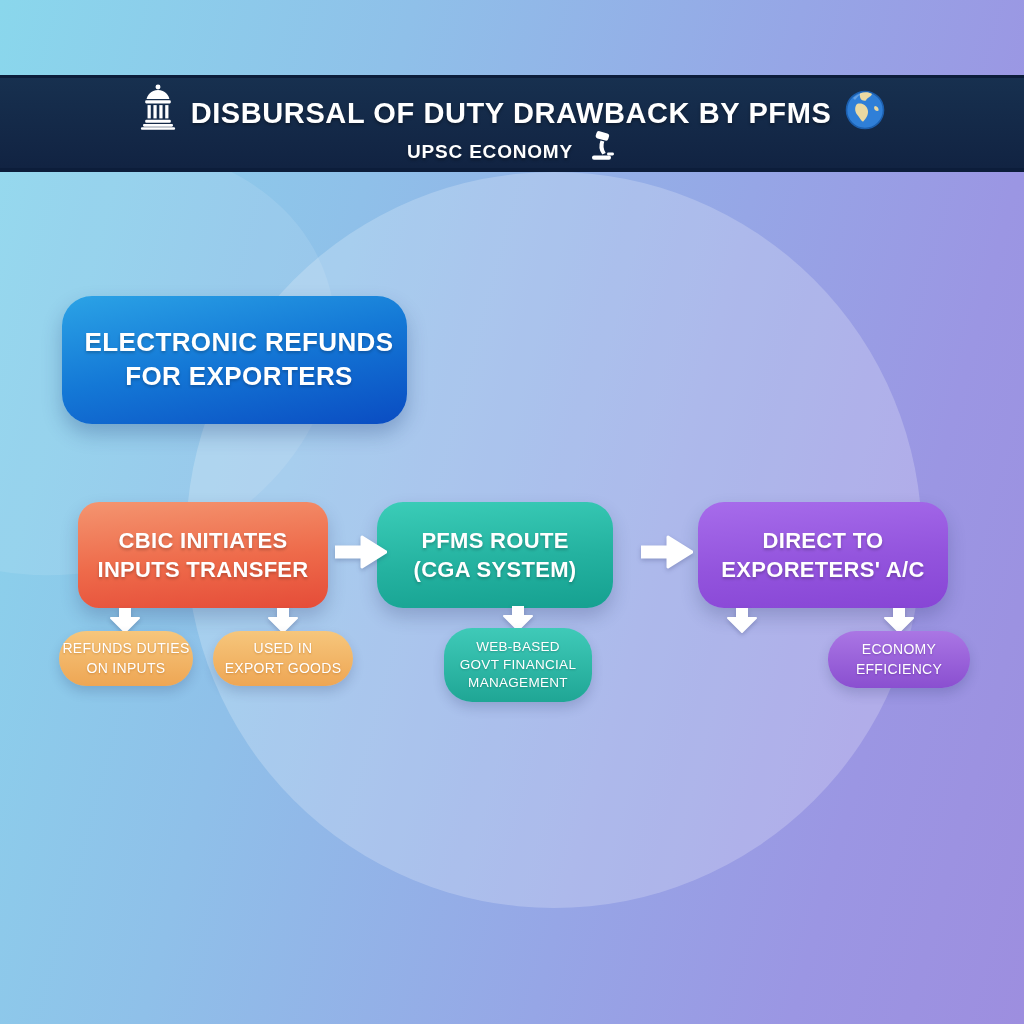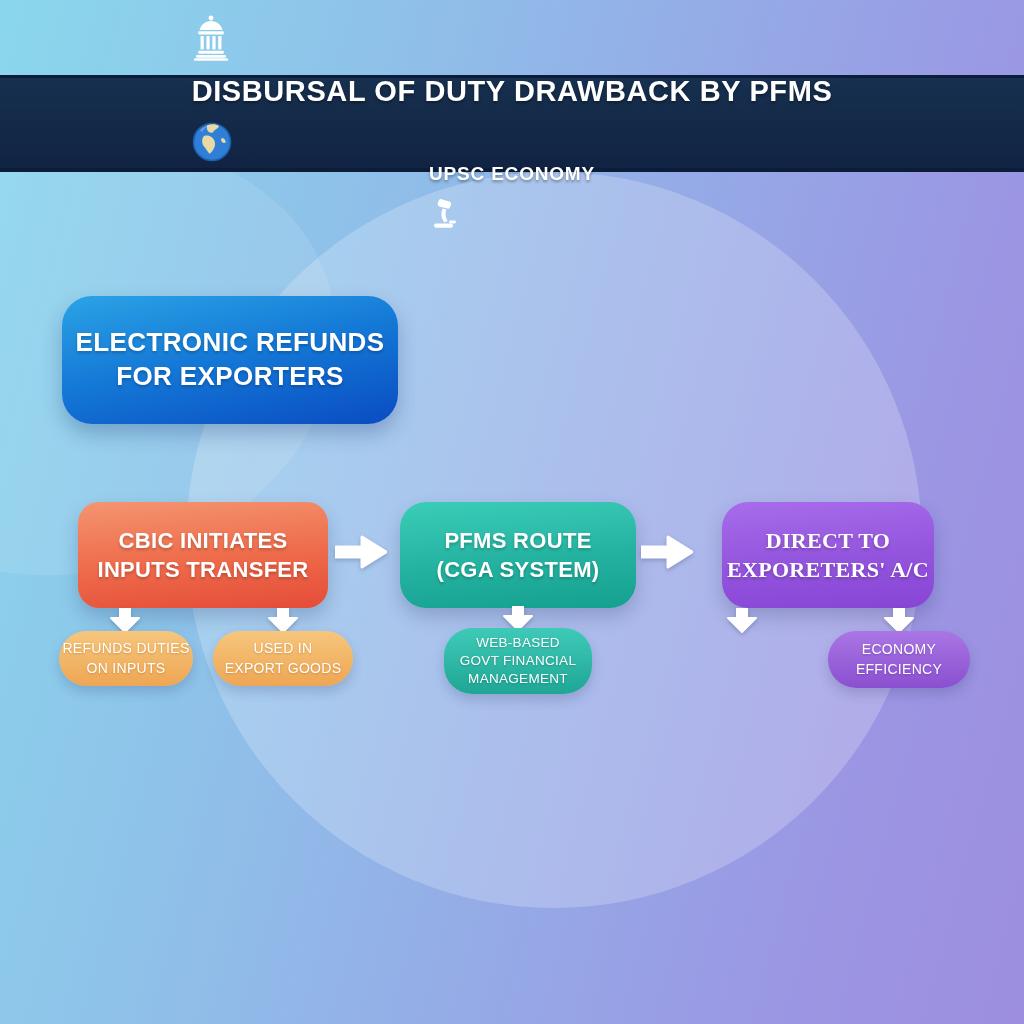--- a/index.html
+++ b/index.html
@@ -16,50 +16,50 @@
     position:absolute;left:-180px;top:150px;width:520px;height:420px;border-radius:50%;
     background:rgba(255,255,255,0.10);transform:rotate(-18deg);
   }
   
   .header{
     position:absolute;top:75px;left:0;width:1024px;height:97px;box-sizing:border-box;
     background:linear-gradient(#17304f,#112342);
     border-top:3px solid #0c1d3a;border-bottom:4px solid #0c1d3a;
     display:flex;flex-direction:column;justify-content:center;align-items:center;gap:1px;
   }
-  .title-row,.subtitle-row{display:flex;align-items:flex-start;gap:14px;color:#fff;flex-direction:column;}
+  .title-row,.subtitle-row{display:flex;align-items:flex-end;gap:14px;color:#fff;}
   .title-row h1{
     margin:0;font-size:29px;font-weight:700;letter-spacing:0.6px;
     text-shadow:0 2px 3px rgba(0,0,0,0.35);white-space:nowrap;
   }
   .subtitle-row h2{
     margin:0;font-size:19px;font-weight:700;letter-spacing:0.8px;
     text-shadow:0 2px 3px rgba(0,0,0,0.35);white-space:nowrap;
   }
   .hdr-icon{flex:0 0 auto;display:block;}
   
   .intro-box{
     position:absolute;left:62px;top:296px;width:336px;height:128px;border-radius:30px;
     background:linear-gradient(168deg,#2ba3e6 0%,#1478d6 48%,#0a4cc2 100%);
     box-shadow:0 10px 20px rgba(20,50,110,0.28);
     display:flex;flex-direction:column;justify-content:center;align-items:center;
     color:#fff;font-weight:700;font-size:26px;line-height:1.3;letter-spacing:0.4px;
-    text-shadow:0 2px 3px rgba(0,0,0,0.22);text-align:center;
+    text-shadow:0 2px 3px rgba(0,0,0,0.22);text-align:center;padding-left:9px;
   }
   
   .step{
     position:absolute;top:502px;height:106px;border-radius:26px;
     display:flex;flex-direction:column;justify-content:center;align-items:center;
     color:#fff;font-weight:700;font-size:22px;line-height:1.32;letter-spacing:0.3px;
     text-shadow:0 2px 3px rgba(0,0,0,0.22);text-align:center;
     box-shadow:0 9px 18px rgba(30,40,90,0.22);
   }
   .step-cbic  {left:78px; width:250px;background:linear-gradient(175deg,#f49570 0%,#ee6a4a 55%,#e54c38 100%);border-radius:21px;}
-  .step-pfms  {left:400px;width:236px;background:linear-gradient(175deg,#3bcdb8 0%,#24b2a0 55%,#15a090 100%);}
-  .step-direct{left:722px;width:212px;background:linear-gradient(175deg,#a76ceb 0%,#9354dd 55%,#8745d5 100%);font-family:Liberation Serif, serif;}
+  .step-pfms  {left:377px;width:236px;background:linear-gradient(175deg,#3bcdb8 0%,#24b2a0 55%,#15a090 100%);}
+  .step-direct{left:698px;width:250px;background:linear-gradient(175deg,#a76ceb 0%,#9354dd 55%,#8745d5 100%);}
   
   .arr{position:absolute;filter:drop-shadow(0 2px 2px rgba(30,40,90,0.25));}
   .arr svg{display:block;}
   .arr-r1{left:335px;top:533px;}
   .arr-r2{left:641px;top:533px;}
   .ad-1{left:110px;top:608px;}
   .ad-2{left:268px;top:608px;}
   .ad-3{left:503px;top:606px;}
   .ad-4{left:727px;top:608px;}
   .ad-5{left:884px;top:608px;}
@@ -68,21 +68,21 @@
     position:absolute;top:631px;border-radius:28px;
     display:flex;flex-direction:column;justify-content:center;align-items:center;
     color:#fff;font-weight:400;font-size:14px;line-height:1.4;letter-spacing:0.3px;
     text-align:center;box-shadow:0 6px 12px rgba(30,40,90,0.18);
   }
   .pill-o{background:linear-gradient(#f6c67c,#eea654);text-shadow:0 1px 2px rgba(150,80,10,0.35);}
   .pill-t{background:linear-gradient(#3fcab8,#1fa695);text-shadow:0 1px 2px rgba(0,70,60,0.3);}
   .pill-p{background:linear-gradient(#aa76e4,#8a4fd0);text-shadow:0 1px 2px rgba(60,20,110,0.3);}
   .pill-1{left:59px; width:134px;height:55px;}
   .pill-2{left:213px;width:140px;height:55px;}
-  .pill-3{left:444px;width:148px;height:66px;top:628px;font-size:13.5px;line-height:1.35;}
+  .pill-3{left:444px;width:148px;height:74px;top:628px;font-size:13.5px;line-height:1.35;}
   .pill-4{left:672px;width:140px;height:57px;}
   .pill-5{left:828px;width:142px;height:57px;}
 </style>
 </head>
 <body>
 
 <div class="canvas">
   <div class="bg-circle"></div>
   <div class="bg-wedge"></div>
 

